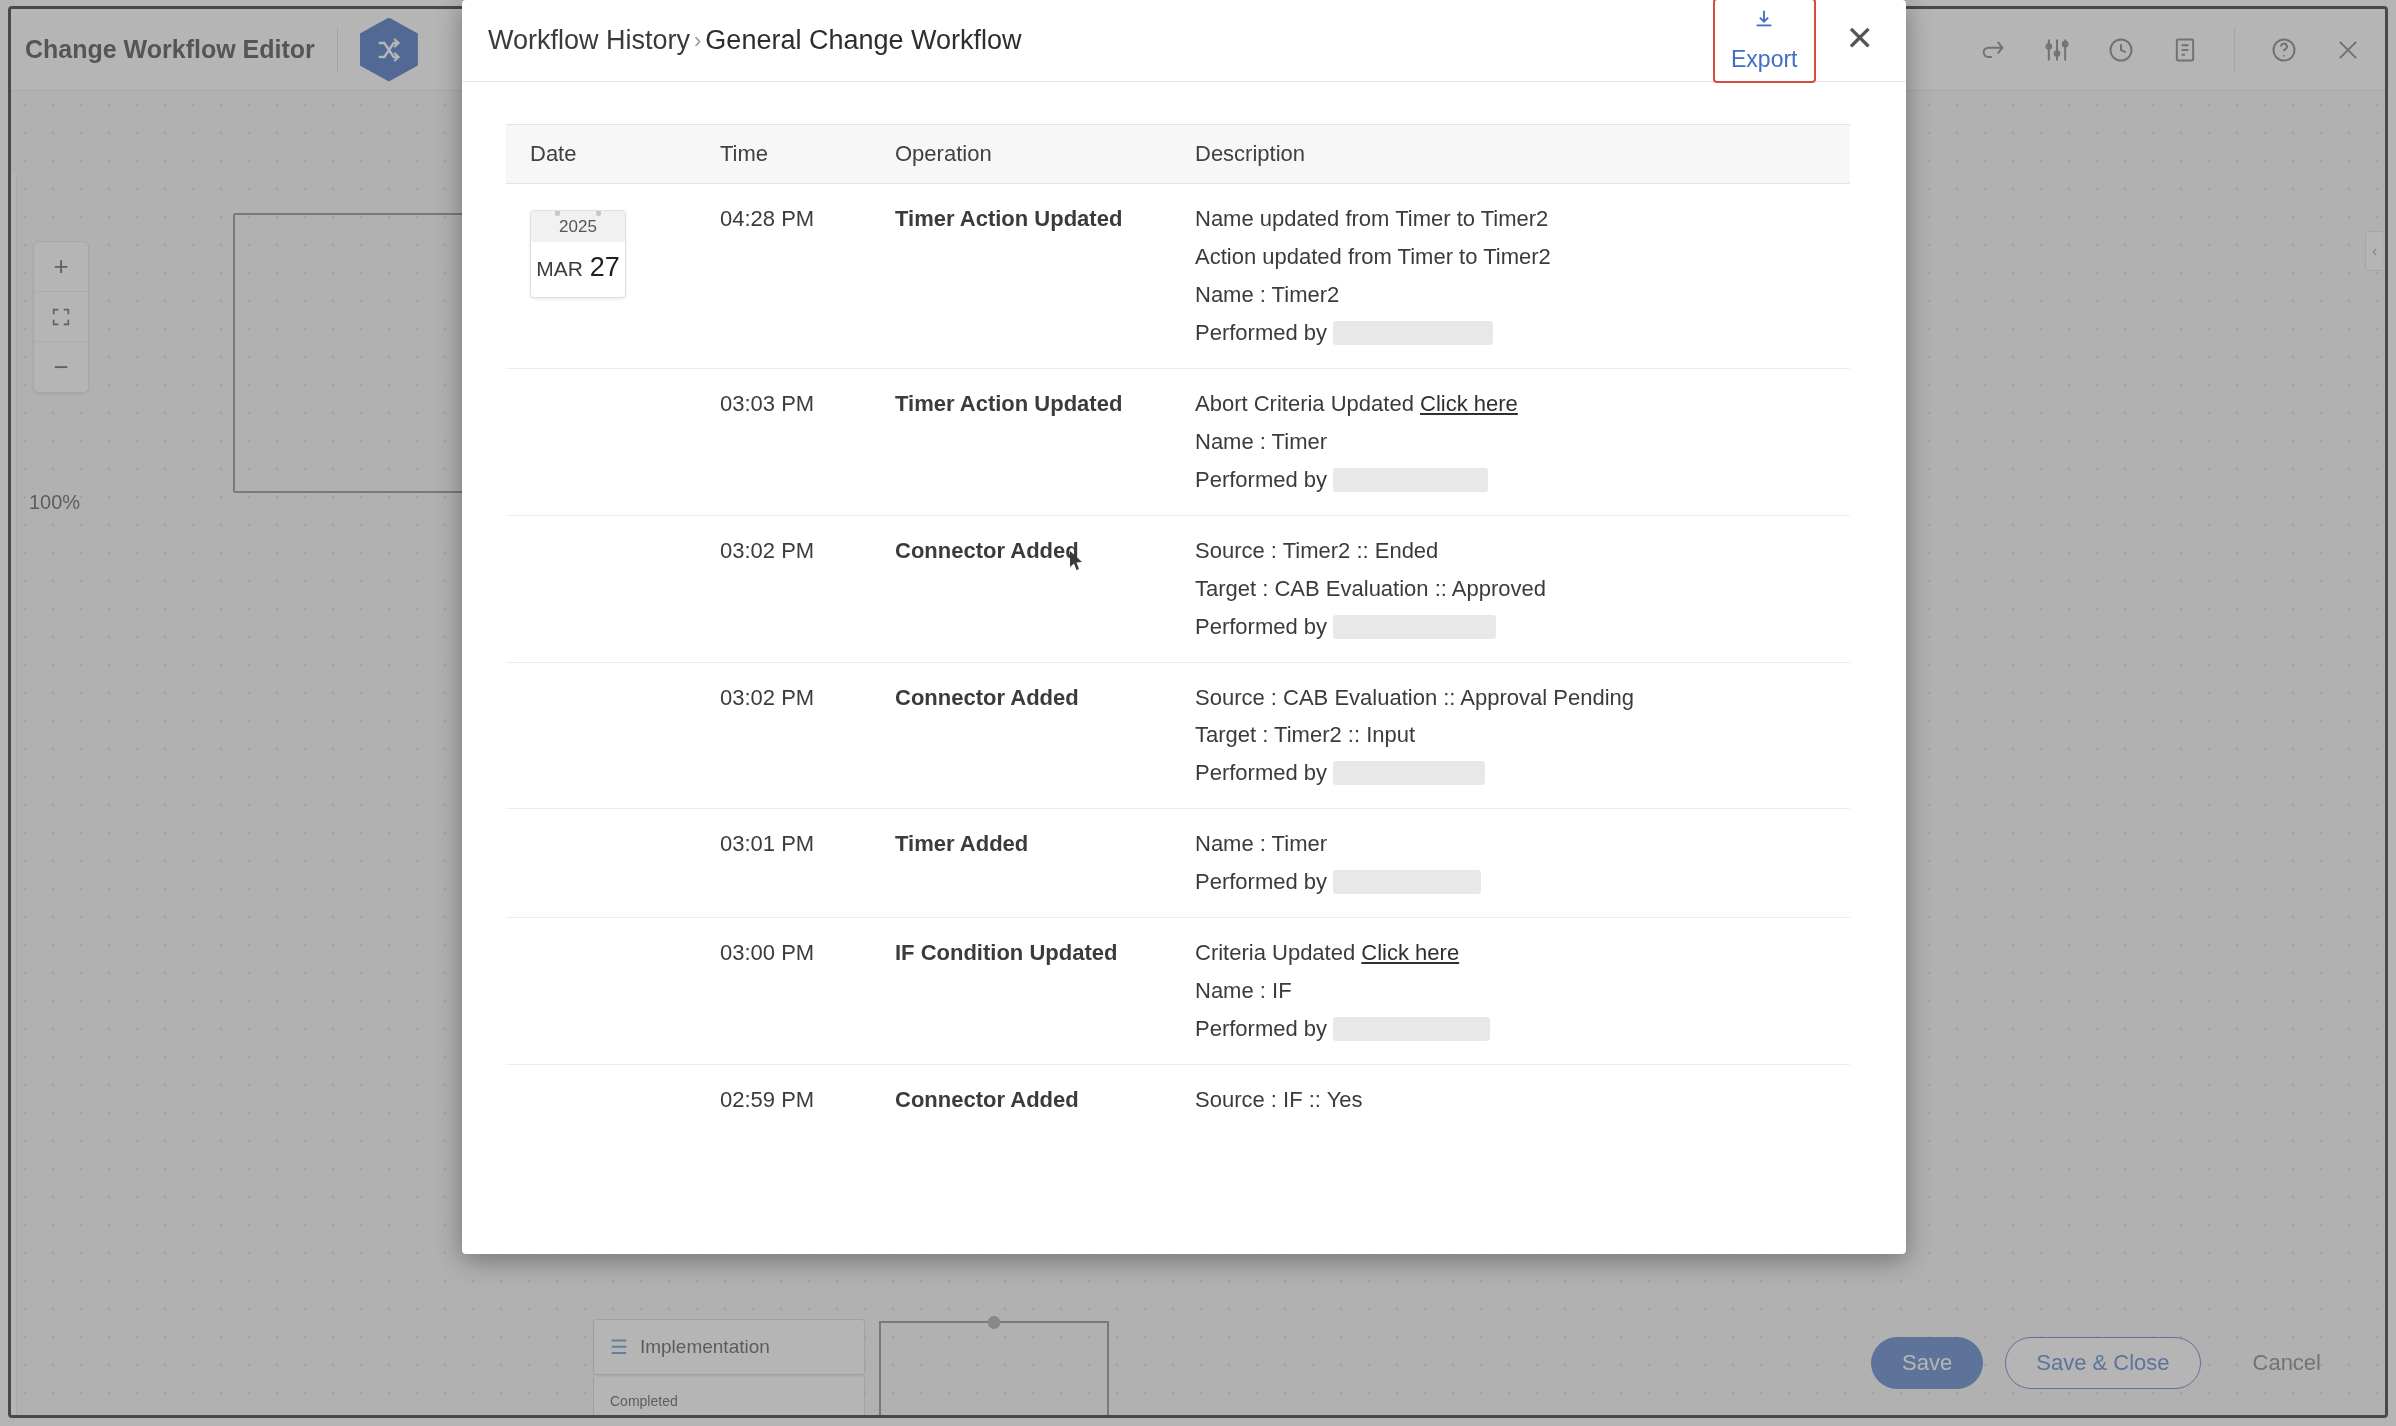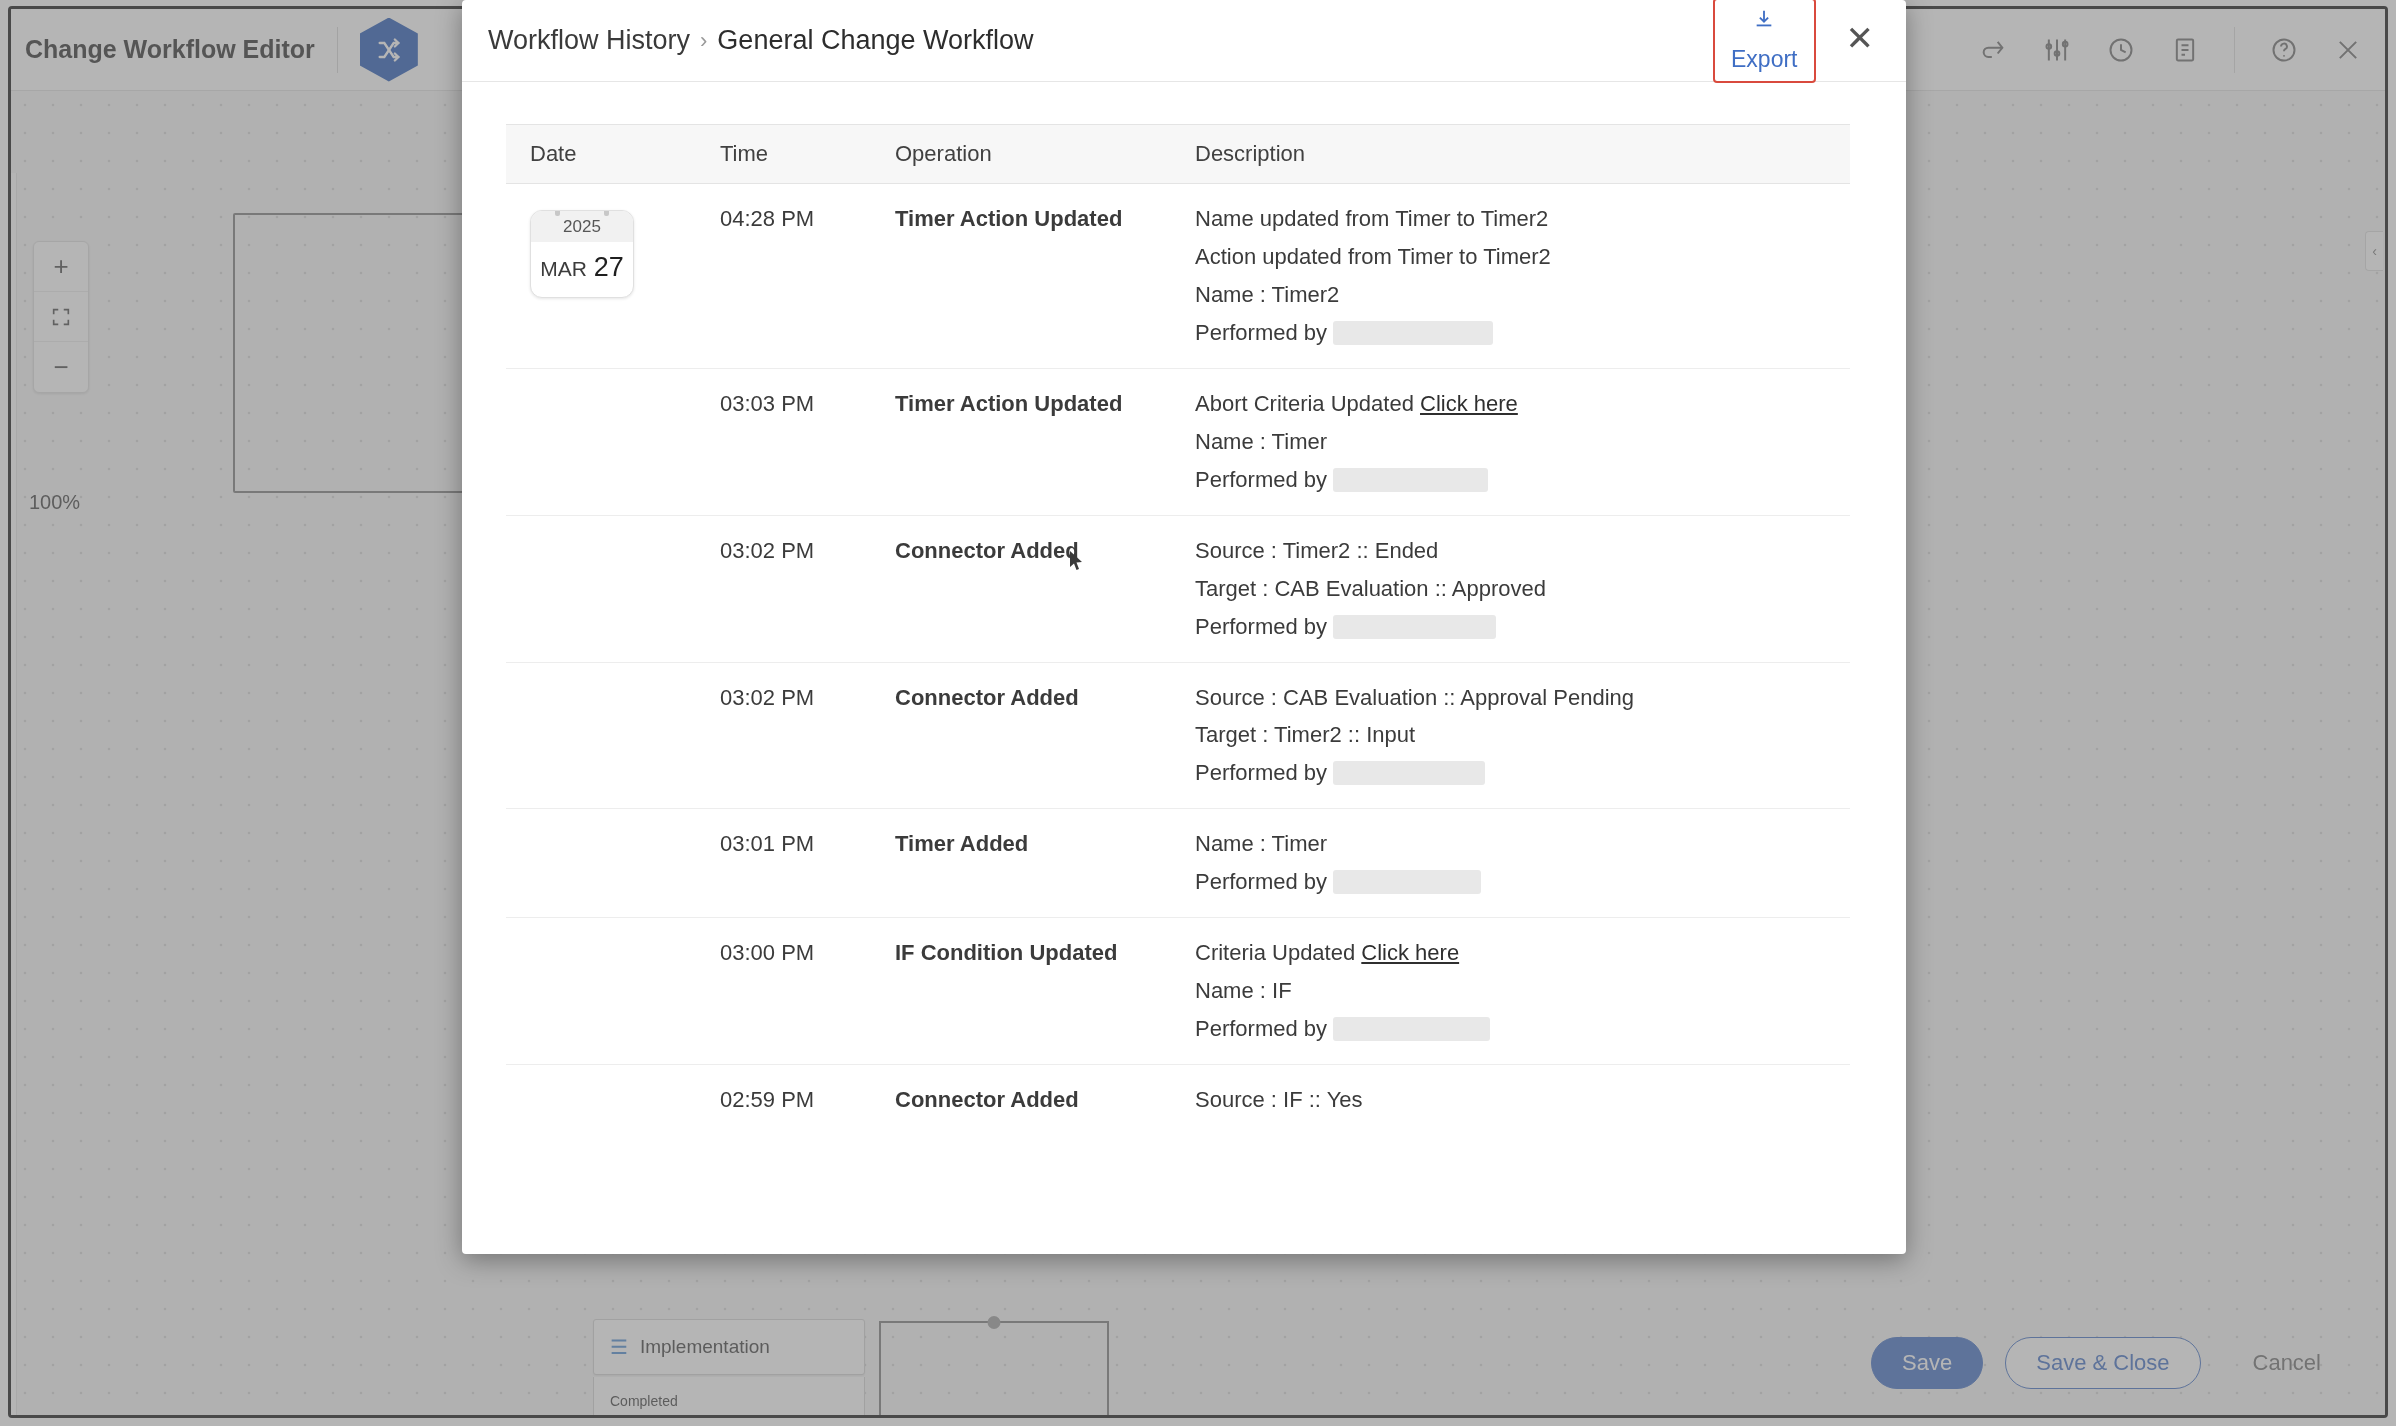--- a/index.html
+++ b/index.html
@@ -213,21 +213,21 @@
   #modal-header {
     height: 82px;
     border-bottom: 1px solid #e6e6e6;
     display: flex;
     align-items: center;
     padding: 0 28px 0 26px;
   }
   #modal-breadcrumb {
     display: flex;
     align-items: center;
-    gap: 10px;
+    gap: 4px;
     font-size: 27px;
     color: #3a3a3a;
   }
   #modal-breadcrumb .crumb-root { color: #3a3a3a; }
   #modal-breadcrumb .crumb-sep { color: #9a9a9a; font-size: 22px; }
   #modal-breadcrumb .crumb-current { color: #2d2d2d; }
   #modal-header-right {
     margin-left: auto;
     display: flex;
     align-items: center;
@@ -298,24 +298,24 @@
     display: inline-block;
     height: 24px;
     background: #e8e8e8;
     border-radius: 3px;
     vertical-align: -5px;
     margin-left: 6px;
   }
 
   
   .date-chip {
-    width: 104px;
+    width: 96px;
     background: #ffffff;
     border: 1px solid #e0e0e0;
-    border-radius: 12px;
+    border-radius: 4px;
     box-shadow: 0 1px 3px rgba(0,0,0,.10);
     overflow: hidden;
     margin-top: 4px;
   }
   .date-chip .dc-year {
     background: #f1f1f1;
     text-align: center;
     font-size: 17px;
     color: #565656;
     padding: 6px 0 5px;

